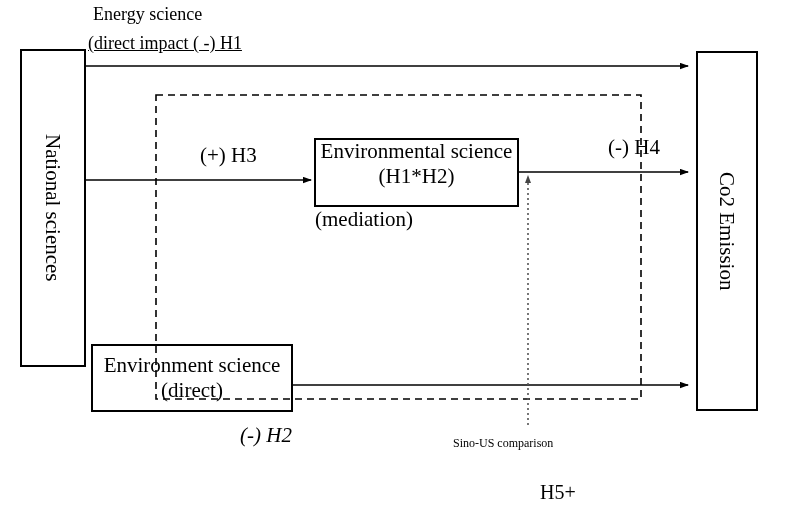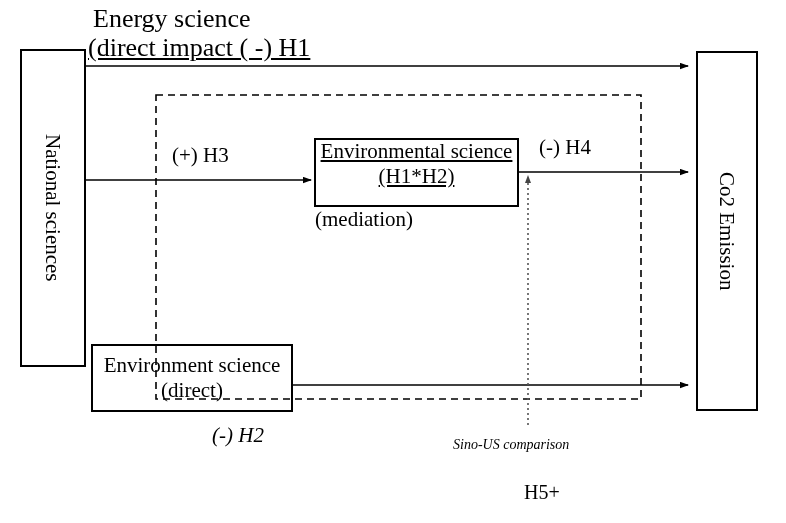--- a/index.html
+++ b/index.html
@@ -39,24 +39,24 @@
     text-align: center;
     font-size: 21px;
     line-height: 1.18;
   }
   .vert-text {
     writing-mode: vertical-rl;
     text-orientation: mixed;
     white-space: nowrap;
   }
   
-  .edge-label { font-size: 21px; }
-  .title-label { font-size: 26px; }
-  .small-label { font-size: 14px; font-style: italic; }
-  .caption-label { font-size: 20px; }
+  .edge-label { font-size: 21px; margin-left: 28px; }
+  .title-label { font-size: 18px; }
+  .small-label { font-size: 12px; }
+  .caption-label { font-size: 20px; margin-left: 16px; }
 </style>
 </head>
 <body>
 
 <div id="canvas">
 
   <svg class="layer" viewBox="0 0 786 523" xmlns="http://www.w3.org/2000/svg">
     <defs>
       <marker id="arrow" markerWidth="9" markerHeight="9" refX="8" refY="3.2" orient="auto" markerUnits="userSpaceOnUse">
         <path d="M0,0 L9,3.2 L0,6.4 z" fill="#000000"></path>
@@ -91,32 +91,32 @@
   <div class="lbl title-label" style="left:88px; top:33px;text-decoration:underline;">(direct impact ( -) H1</div>
 
   <div class="node-text" style="left:21px; top:50px; width:64px; height:316px;">
     <span class="vert-text">National sciences</span>
   </div>
 
   <div class="node-text" style="left:697px; top:52px; width:60px; height:358px;">
     <span class="vert-text">Co2 Emission</span>
   </div>
 
-  <div class="node-text" style="left:317px; top:141px; width:199px; height:46px;text-decoration:underline;">
+  <div class="node-text" style="left:317px; top:141px; width:199px; height:46px;">
     <span>Environmental science (H1*H2)</span>
   </div>
   <div class="lbl" style="left:315px; top:208px; width:203px; font-size:21px;">(mediation)</div>
 
   <div class="node-text" style="left:94px; top:347px; width:196px; height:62px;">
     <span>Environment science (direct)</span>
   </div>
 
   <div class="lbl edge-label" style="left:172px; top:144px;">(+) H3</div>
 
-  <div class="lbl edge-label" style="left:539px; top:136px;">(-) H4</div>
+  <div class="lbl edge-label" style="left:580px; top:136px;">(-) H4</div>
 
   <div class="lbl edge-label" style="left:212px; top:424px;font-style:italic;">(-) H2</div>
 
   <div class="lbl small-label" style="left:453px; top:437px;">Sino-US comparison</div>
 
   <div class="lbl caption-label" style="left:524px; top:481px;">H5+</div>
 
 </div>
 
 </body></html>

